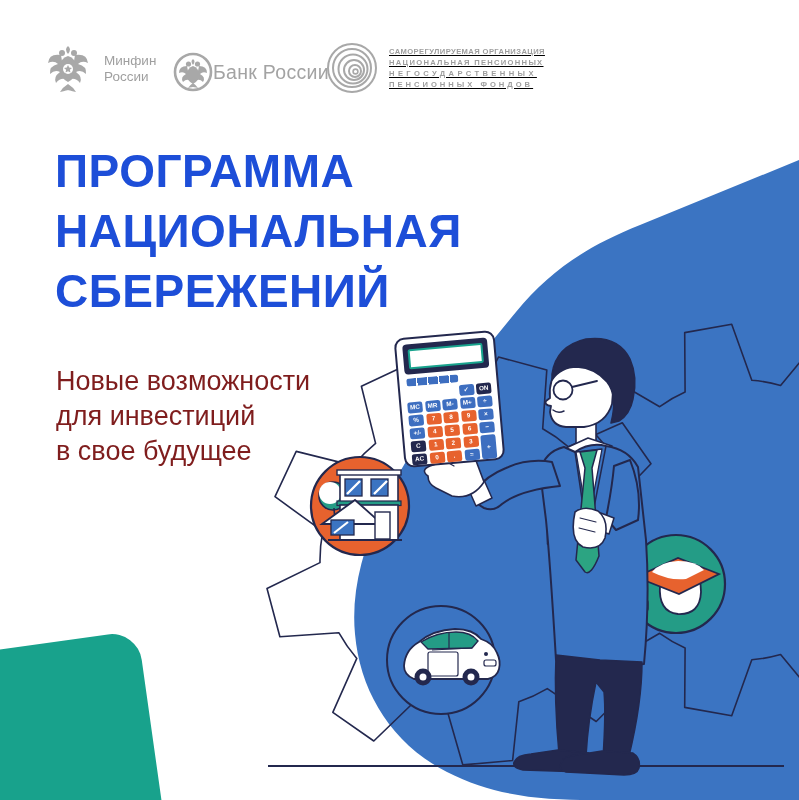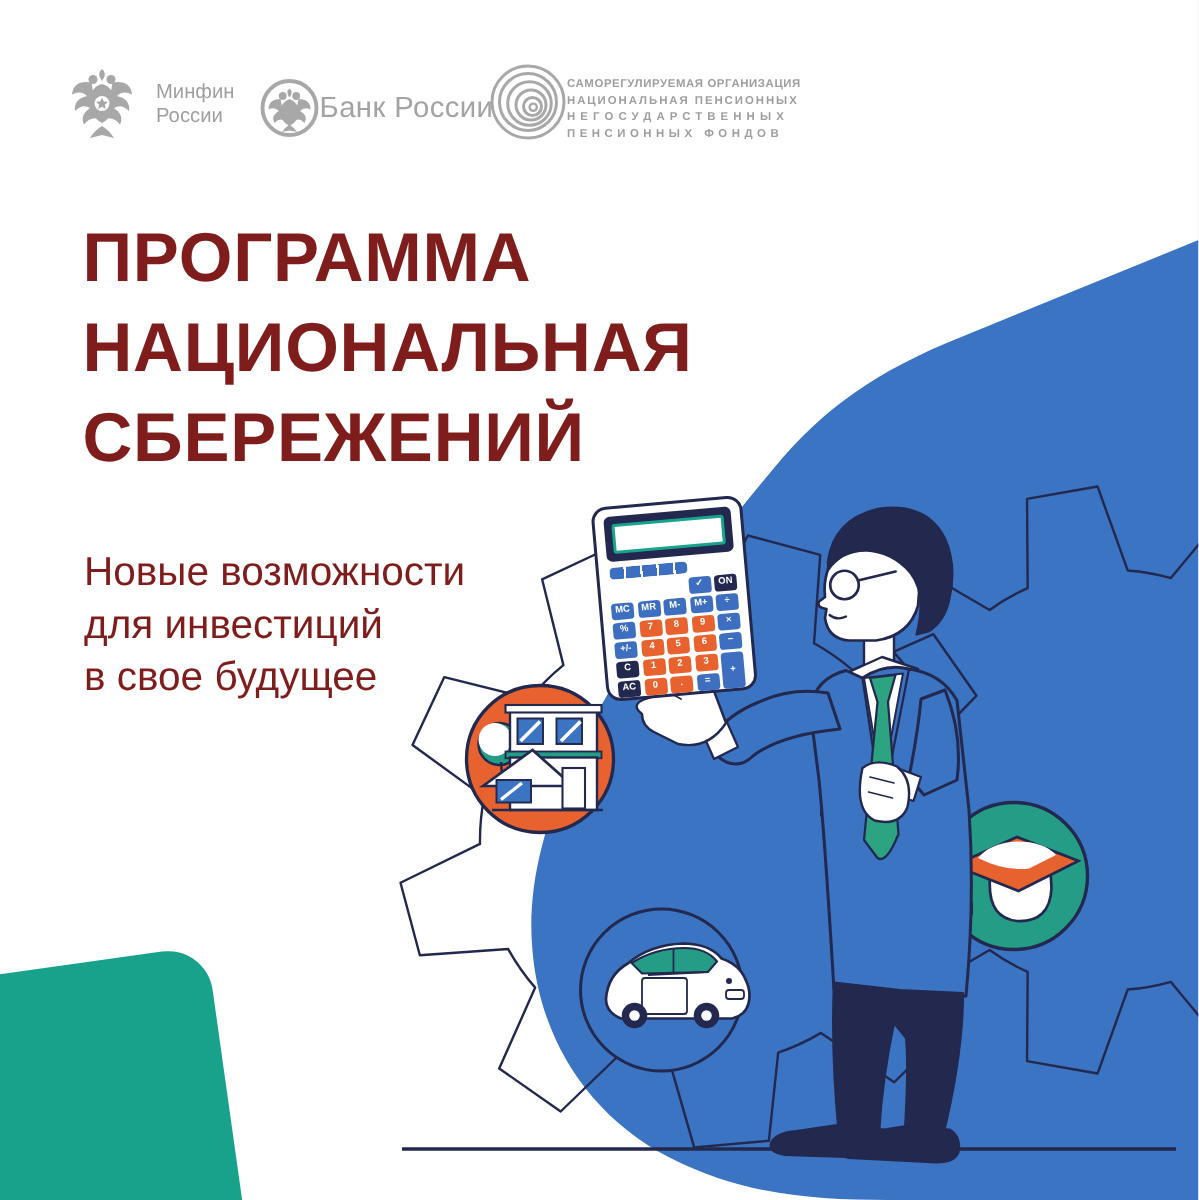--- a/index.html
+++ b/index.html
@@ -5,30 +5,30 @@
   html,body{margin:0;padding:0;background:#e9e9e9;}
   *{box-sizing:border-box;font-family:"Liberation Sans",sans-serif;}
   #page{position:relative;width:799px;height:800px;background:#ffffff;overflow:hidden;margin:0 auto;}
 
   
   .header{position:absolute;left:0;top:0;width:799px;height:110px;}
   .minfin{position:absolute;left:46px;top:44px;display:flex;align-items:center;gap:14px;}
   .minfin-text{font-size:13.5px;line-height:16px;color:#9f9f9f;}
   .cbr{position:absolute;left:173px;top:52px;display:flex;align-items:center;gap:0;}
   .cbr-text{font-size:19.5px;color:#a3a3a3;letter-spacing:0.3px;}
-  .sro{position:absolute;left:326px;top:42px;display:flex;align-items:flex-end;}
+  .sro{position:absolute;left:326px;top:42px;display:flex;align-items:center;gap:11px;text-decoration:underline;}
   .sro-text{font-size:7.6px;line-height:11px;font-weight:bold;color:#9e9e9e;}
   .sro-text .ls1{letter-spacing:0.4px;}
   .sro-text .ls2{letter-spacing:1.3px;}
   .sro-text .ls3{letter-spacing:3.4px;}
   .sro-text .ls4{letter-spacing:3.0px;}
 
   
   .title{position:absolute;left:55px;top:141px;font-size:46px;line-height:60px;
-         font-weight:800;color:#7f1d1d;letter-spacing:0.5px;}
+         font-weight:800;color:#1d4ed8;letter-spacing:0.5px;}
   .subtitle{position:absolute;left:56px;top:364px;font-size:27px;line-height:35px;
             color:#7f1d1d;}
 
   
   .scene{position:absolute;left:0;top:0;width:799px;height:800px;}
 
   
   .calculator{position:absolute;left:399px;top:334px;width:101px;height:130px;
       background:#ffffff;border:2.5px solid #23284e;border-radius:10px;
       transform:rotate(-5deg);padding:5px 6px;z-index:5;}

